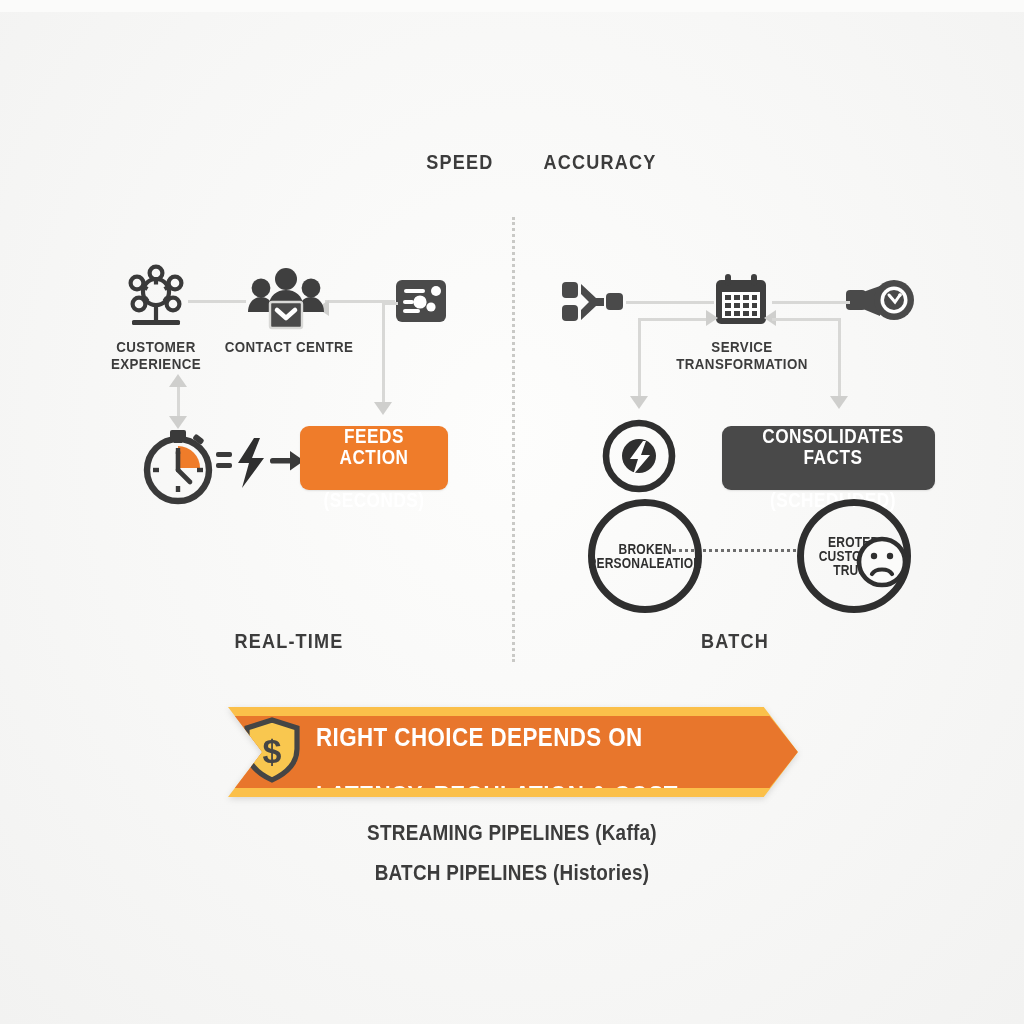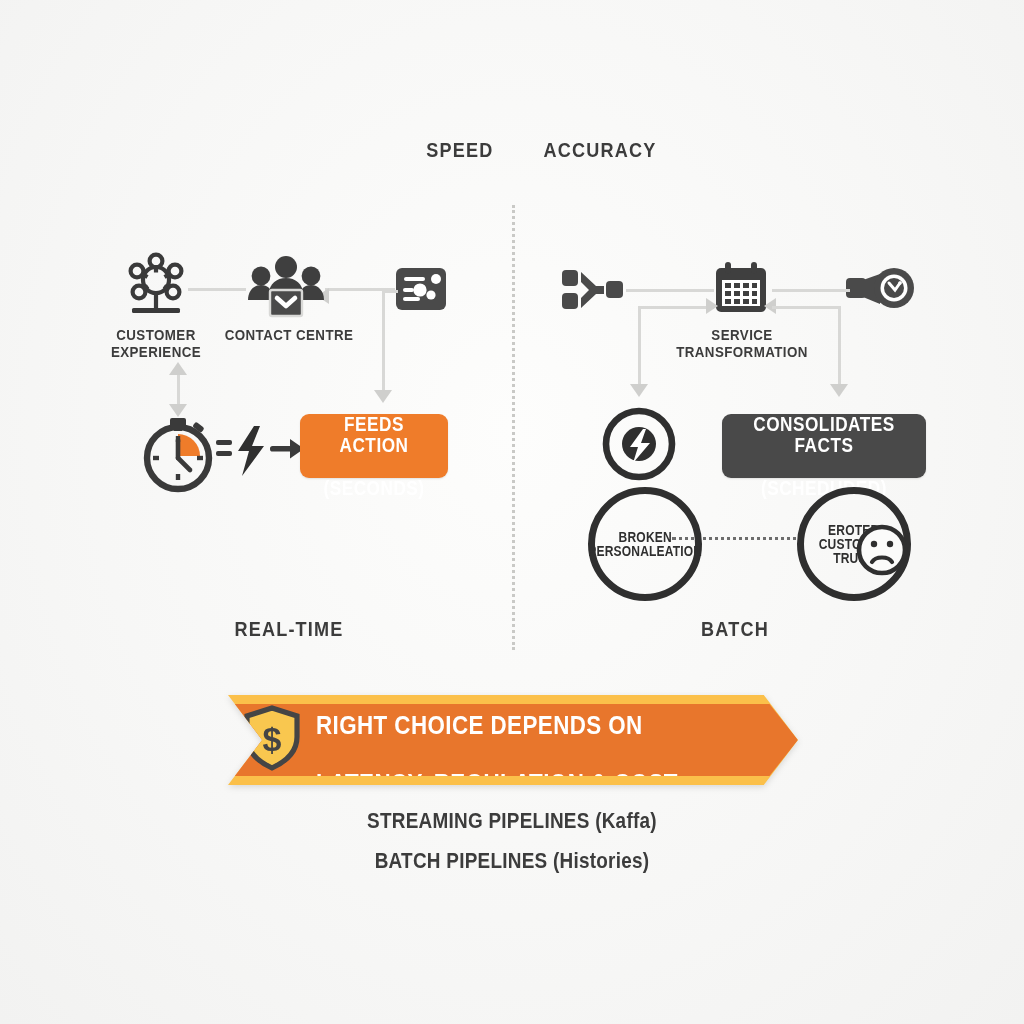--- a/index.html
+++ b/index.html
@@ -4,21 +4,21 @@
 <style>
   html,body{margin:0;padding:0;}
   body{
     width:1024px;height:1024px;
     background:#fbfbfa;
     font-family:"Liberation Sans",sans-serif;
     overflow:hidden;
     position:relative;
   }
   .stage{position:absolute;inset:0;
-    background:radial-gradient(ellipse at 50% 42%, #fdfdfc 0%, #f7f7f6 58%, #f2f2f1 100%);}
+    background:radial-gradient(ellipse at 50% 42%, #fdfdfc 0%, #f7f7f6 58%, #f2f2f1 100%);margin-top:12px;}
   .abs{position:absolute;}
   .cond{
     font-family:"Liberation Sans",sans-serif;
     font-weight:bold;
     transform:scaleX(.86);
     transform-origin:center center;
     white-space:pre-line;
   }
 
   
@@ -283,21 +283,21 @@
   <div class="abs" style="left:600px;top:405px;width:78px;height:78px;">
     <span>
       <svg width="78" height="78" viewBox="0 0 78 78">
         <circle cx="39" cy="39" r="33" fill="none" stroke="#2f2f2f" stroke-width="6.6"></circle>
         <circle cx="39" cy="39" r="17" fill="#2f2f2f"></circle>
         <path d="M43 24 L30 42 H38 L33 58 L50 38 H41 L46 24 Z" fill="#ffffff"></path>
       </svg>
     </span>
   </div>
 
-  <div class="abs pill pill-dark" style="left:722px;top:414px;width:204px;height:64px;">
+  <div class="abs pill pill-dark" style="left:722px;top:414px;width:204px;height:64px;padding-left:9px;">
     <span class="cond" style="display:block;">
       <span>CONSOLIDATES FACTS</span><br>
       <span>(SCHEDUDED)</span>
     </span>
   </div>
 
   <div class="abs dotted-connect" style="left:672px;top:537px;width:132px;"></div>
 
   <div class="abs ring" style="left:588px;top:487px;width:100px;height:100px;justify-content:center;">
     <span class="ringtext cond">BROKEN

